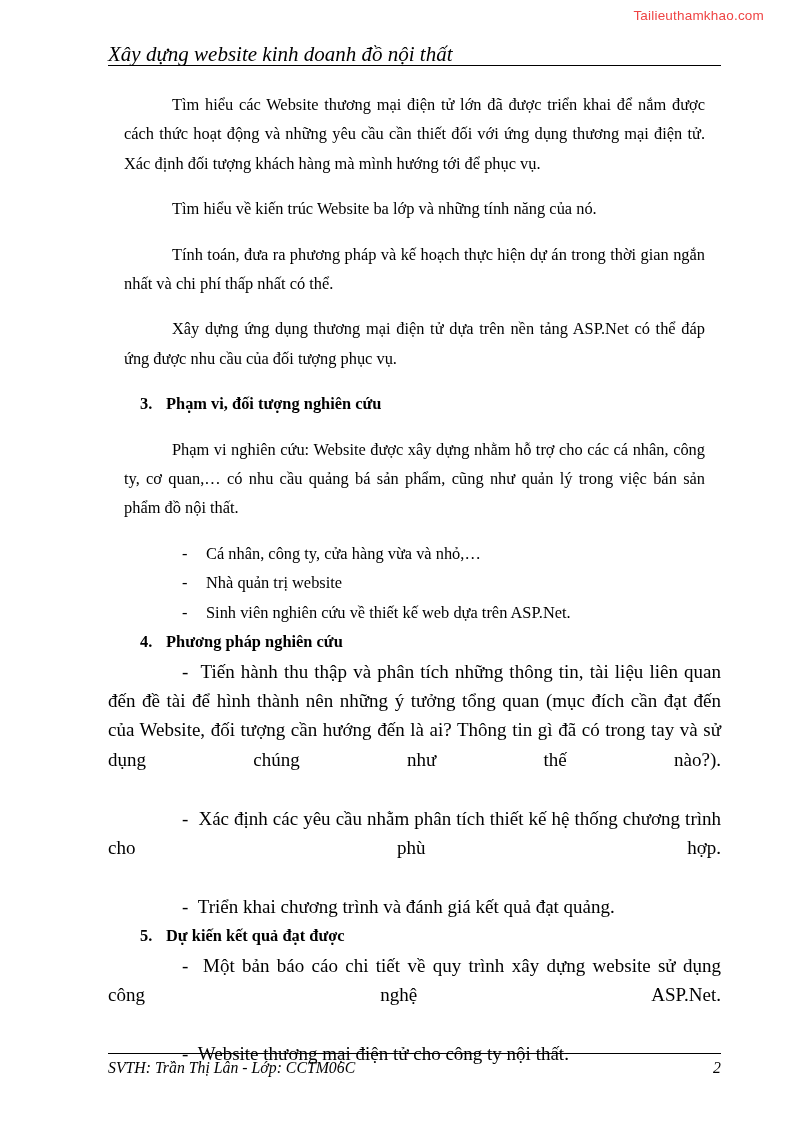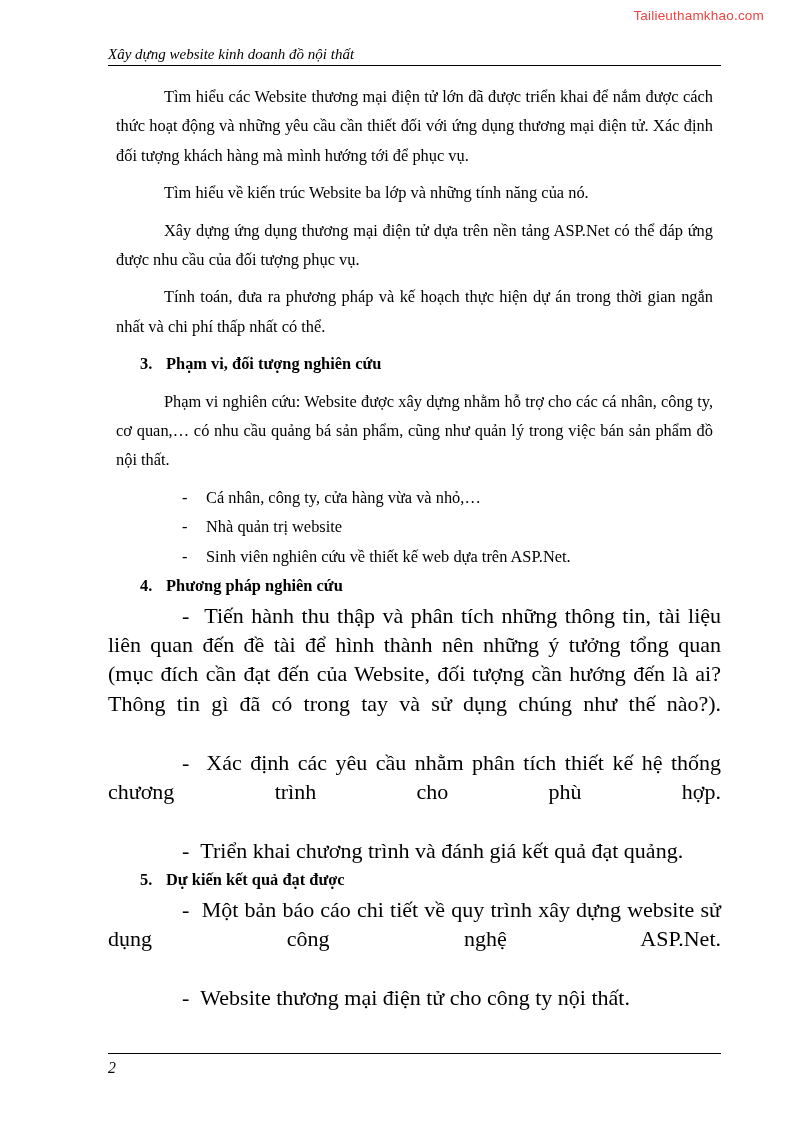--- a/index.html
+++ b/index.html
@@ -38,40 +38,40 @@
 
   
   .header {
     position: absolute;
     left: 108px;
     top: 44px;
     width: 613px;
   }
   .header-text {
     font-style: italic;
-    font-size: 15px;
+    font-size: 21px;
     line-height: 20px;
     white-space: nowrap;
   }
   .header-rule {
     border-bottom: 1.1px solid #000;
     margin-top: 1px;
     width: 100%;
   }
 
   
   .content {
     position: absolute;
     left: 108px;
     top: 74px;
     width: 613px;
   }
 
   p.para {
-    margin: 8px;
+    margin: 16px;
     font-size: 16.4px;
     line-height: 29.4px;
     text-align: justify;
     text-indent: 48px;
     text-justify: inter-word;
   }
   p.para.noindent {
     text-indent: 0;
   }
   p.para:last-child::after {
@@ -111,21 +111,21 @@
     left: 74px;
     top: 0;
   }
   .bullet .btext {
     display: block;
     padding-left: 24px;
   }
   
   .bullet-block {
     margin: 0;
-    font-size: 22px;
+    font-size: 19px;
     line-height: 29.4px;
     text-align: justify;
     text-indent: 74px;
   }
   .bullet-block::after {
     content: "";
     display: inline-block;
     width: 100%;
   }
   .bullet-block.lastline::after {
@@ -164,22 +164,22 @@
 
   <div class="header">
     <div class="header-text">Xây dựng website kinh doanh đồ nội thất</div>
     <div class="header-rule"></div>
   </div>
 
   <div class="content">
 
     <p class="para">Tìm hiểu các Website thương mại điện tử lớn đã được triển khai để nắm được cách thức hoạt động và những yêu cầu cần thiết đối với ứng dụng thương mại điện tử. Xác định đối tượng khách hàng mà mình hướng tới để phục vụ.</p>
     <p class="para">Tìm hiểu về kiến trúc Website ba lớp và những tính năng của nó.</p>
+    <p class="para">Tính toán, đưa ra phương pháp và kế hoạch thực hiện dự án trong thời gian ngắn nhất và chi phí thấp nhất có thể.</p>
     <p class="para">Xây dựng ứng dụng thương mại điện tử dựa trên nền tảng ASP.Net có thể đáp ứng được nhu cầu của đối tượng phục vụ.</p>
-    <p class="para">Tính toán, đưa ra phương pháp và kế hoạch thực hiện dự án trong thời gian ngắn nhất và chi phí thấp nhất có thể.</p>
 
     <div class="section-heading">
       <span class="num">3.</span>
       <span class="htext">Phạm vi, đối tượng nghiên cứu</span>
     </div>
 
     <p class="para">Phạm vi nghiên cứu: Website được xây dựng nhằm hỗ trợ cho các cá nhân, công ty, cơ quan,… có nhu cầu quảng bá sản phẩm, cũng như quản lý trong việc bán sản phẩm đồ nội thất.</p>
 
 
     <div class="bullet">
@@ -214,17 +214,18 @@
 
     <p class="bullet-block"><span>-</span>&nbsp;&nbsp;<span>Một bản báo cáo chi tiết về quy trình xây dựng website sử dụng công nghệ ASP.Net.</span></p>
 
     <p class="bullet-block lastline"><span>-</span>&nbsp;&nbsp;<span>Website thương mại điện tử cho công ty nội thất.</span></p>
 
   </div>
 
   <div class="footer">
     <div class="footer-rule"></div>
     <div class="footer-row">
+      <span class="footer-left">SVTH: Trần Thị Lân - Lớp: CCTM06C</span>
       <span class="footer-page">2</span>
     </div>
   </div>
 
 </div>
 
 </body></html>

